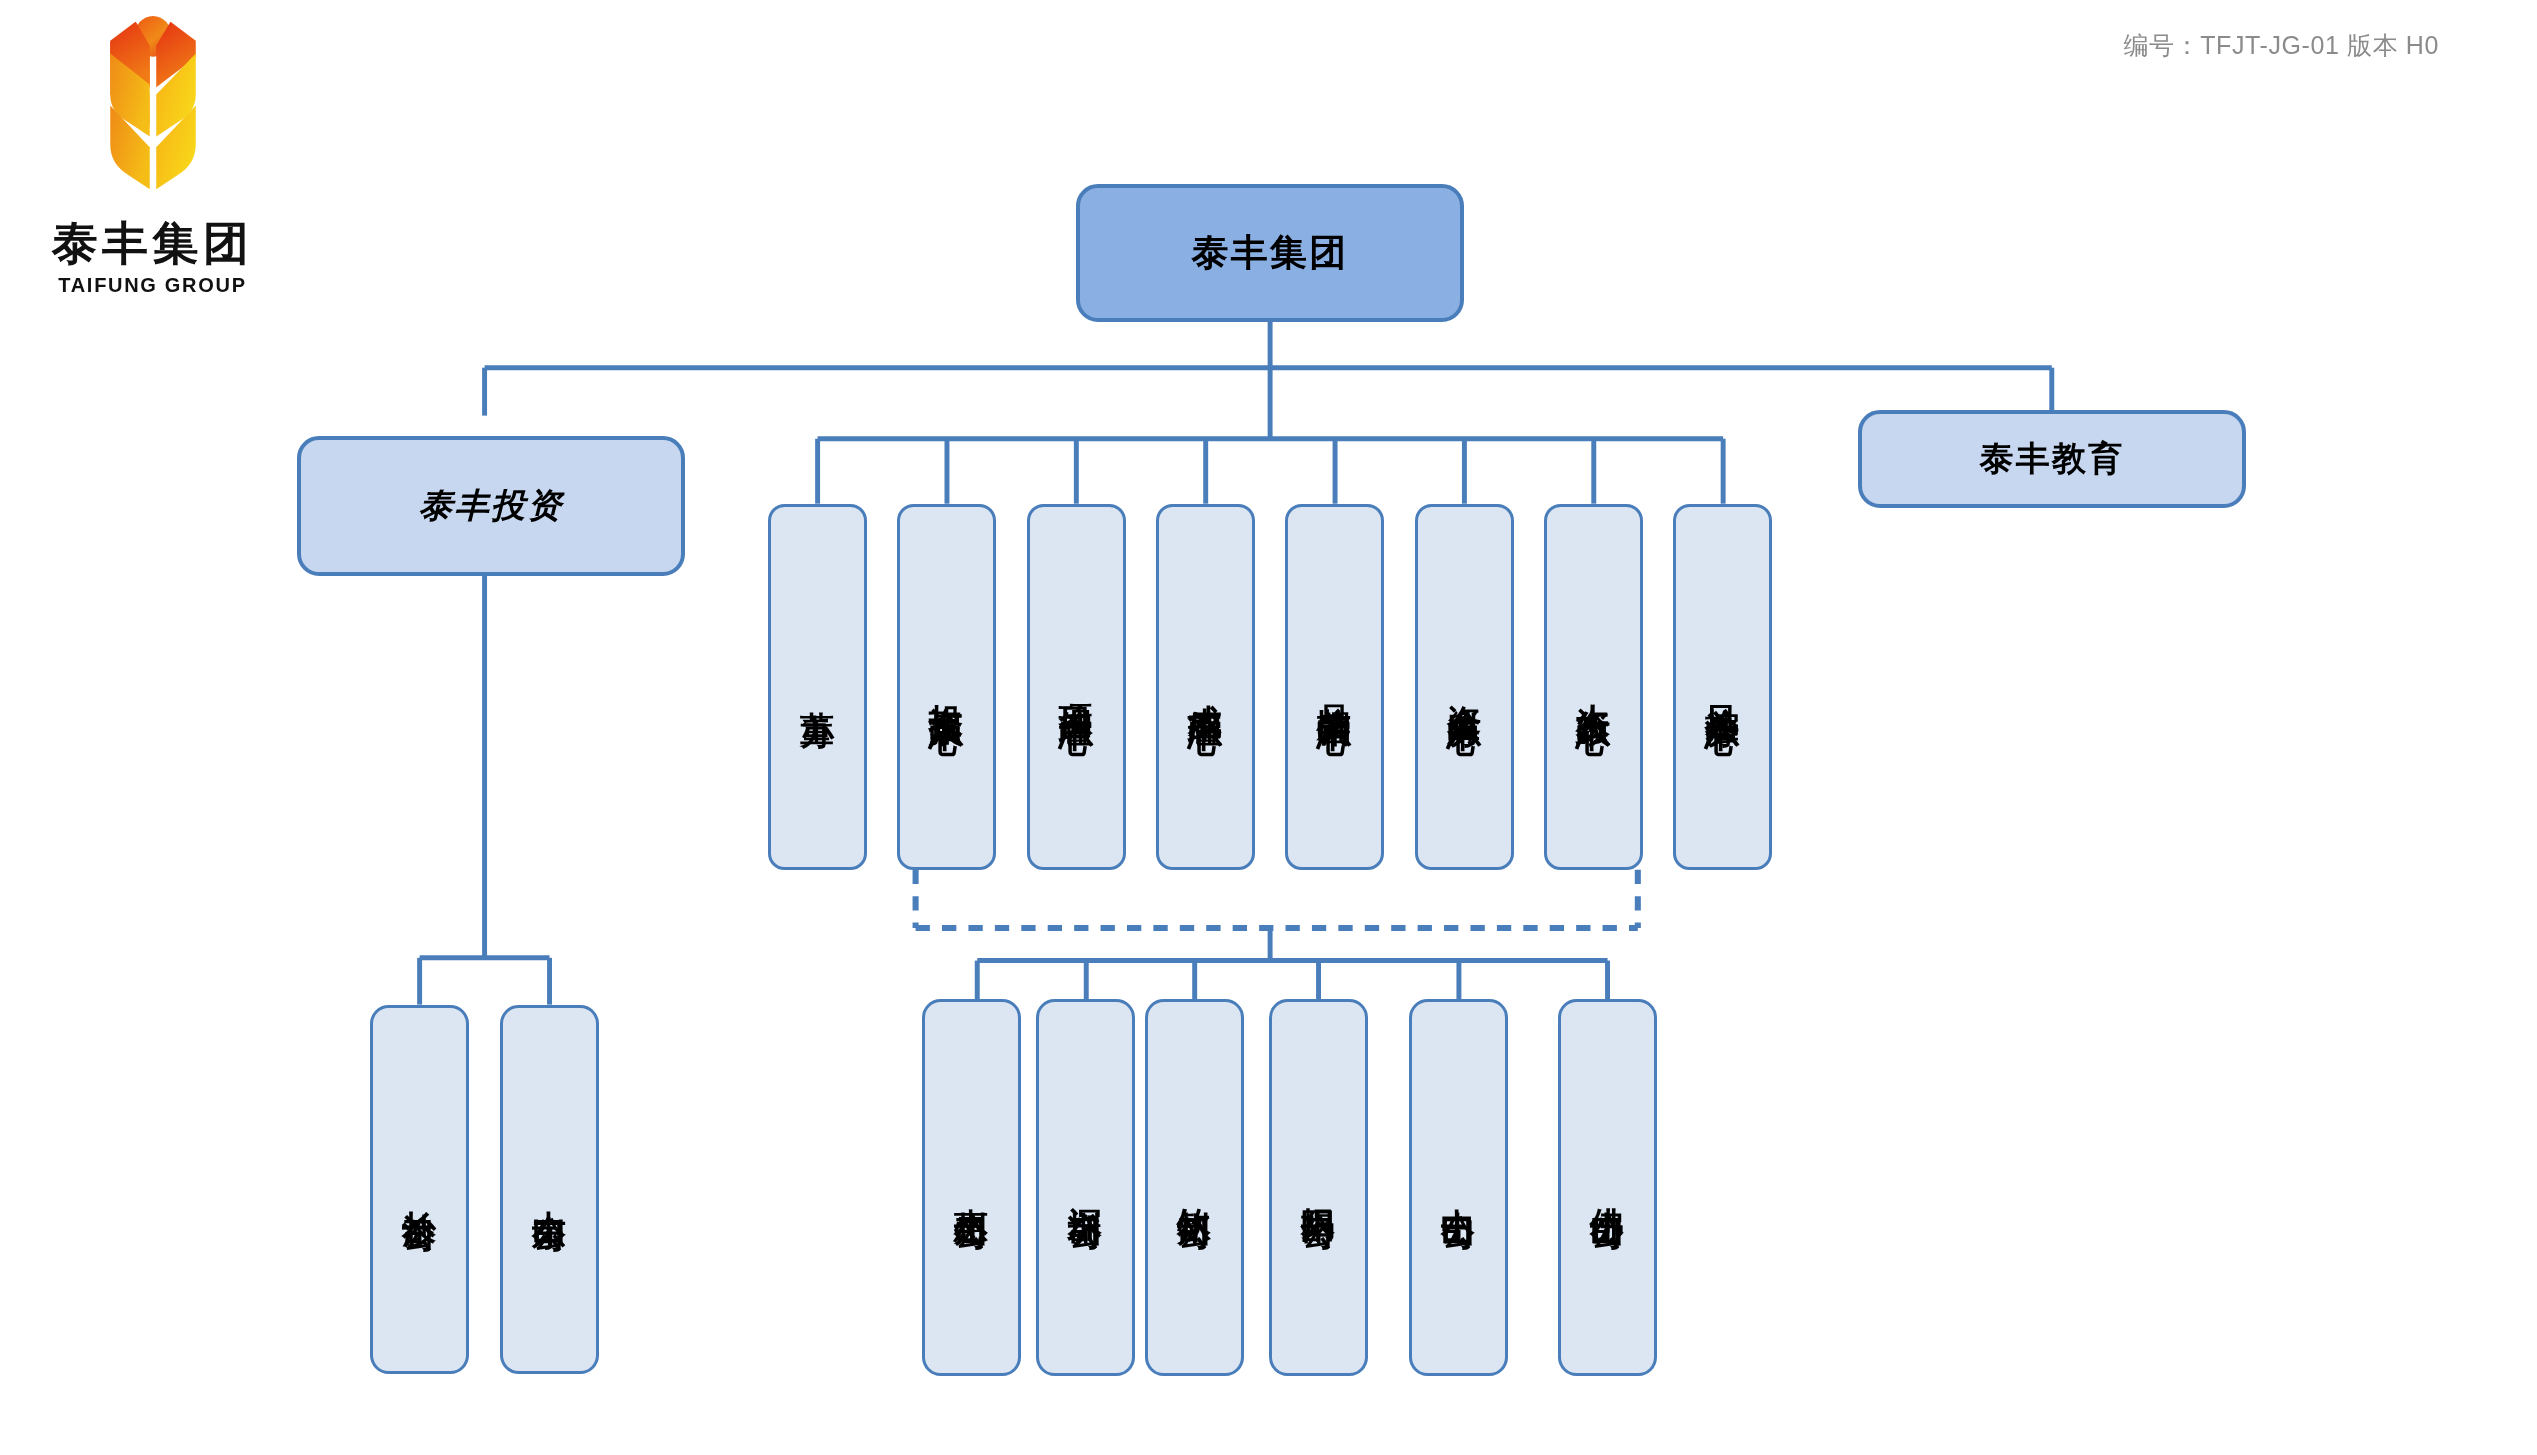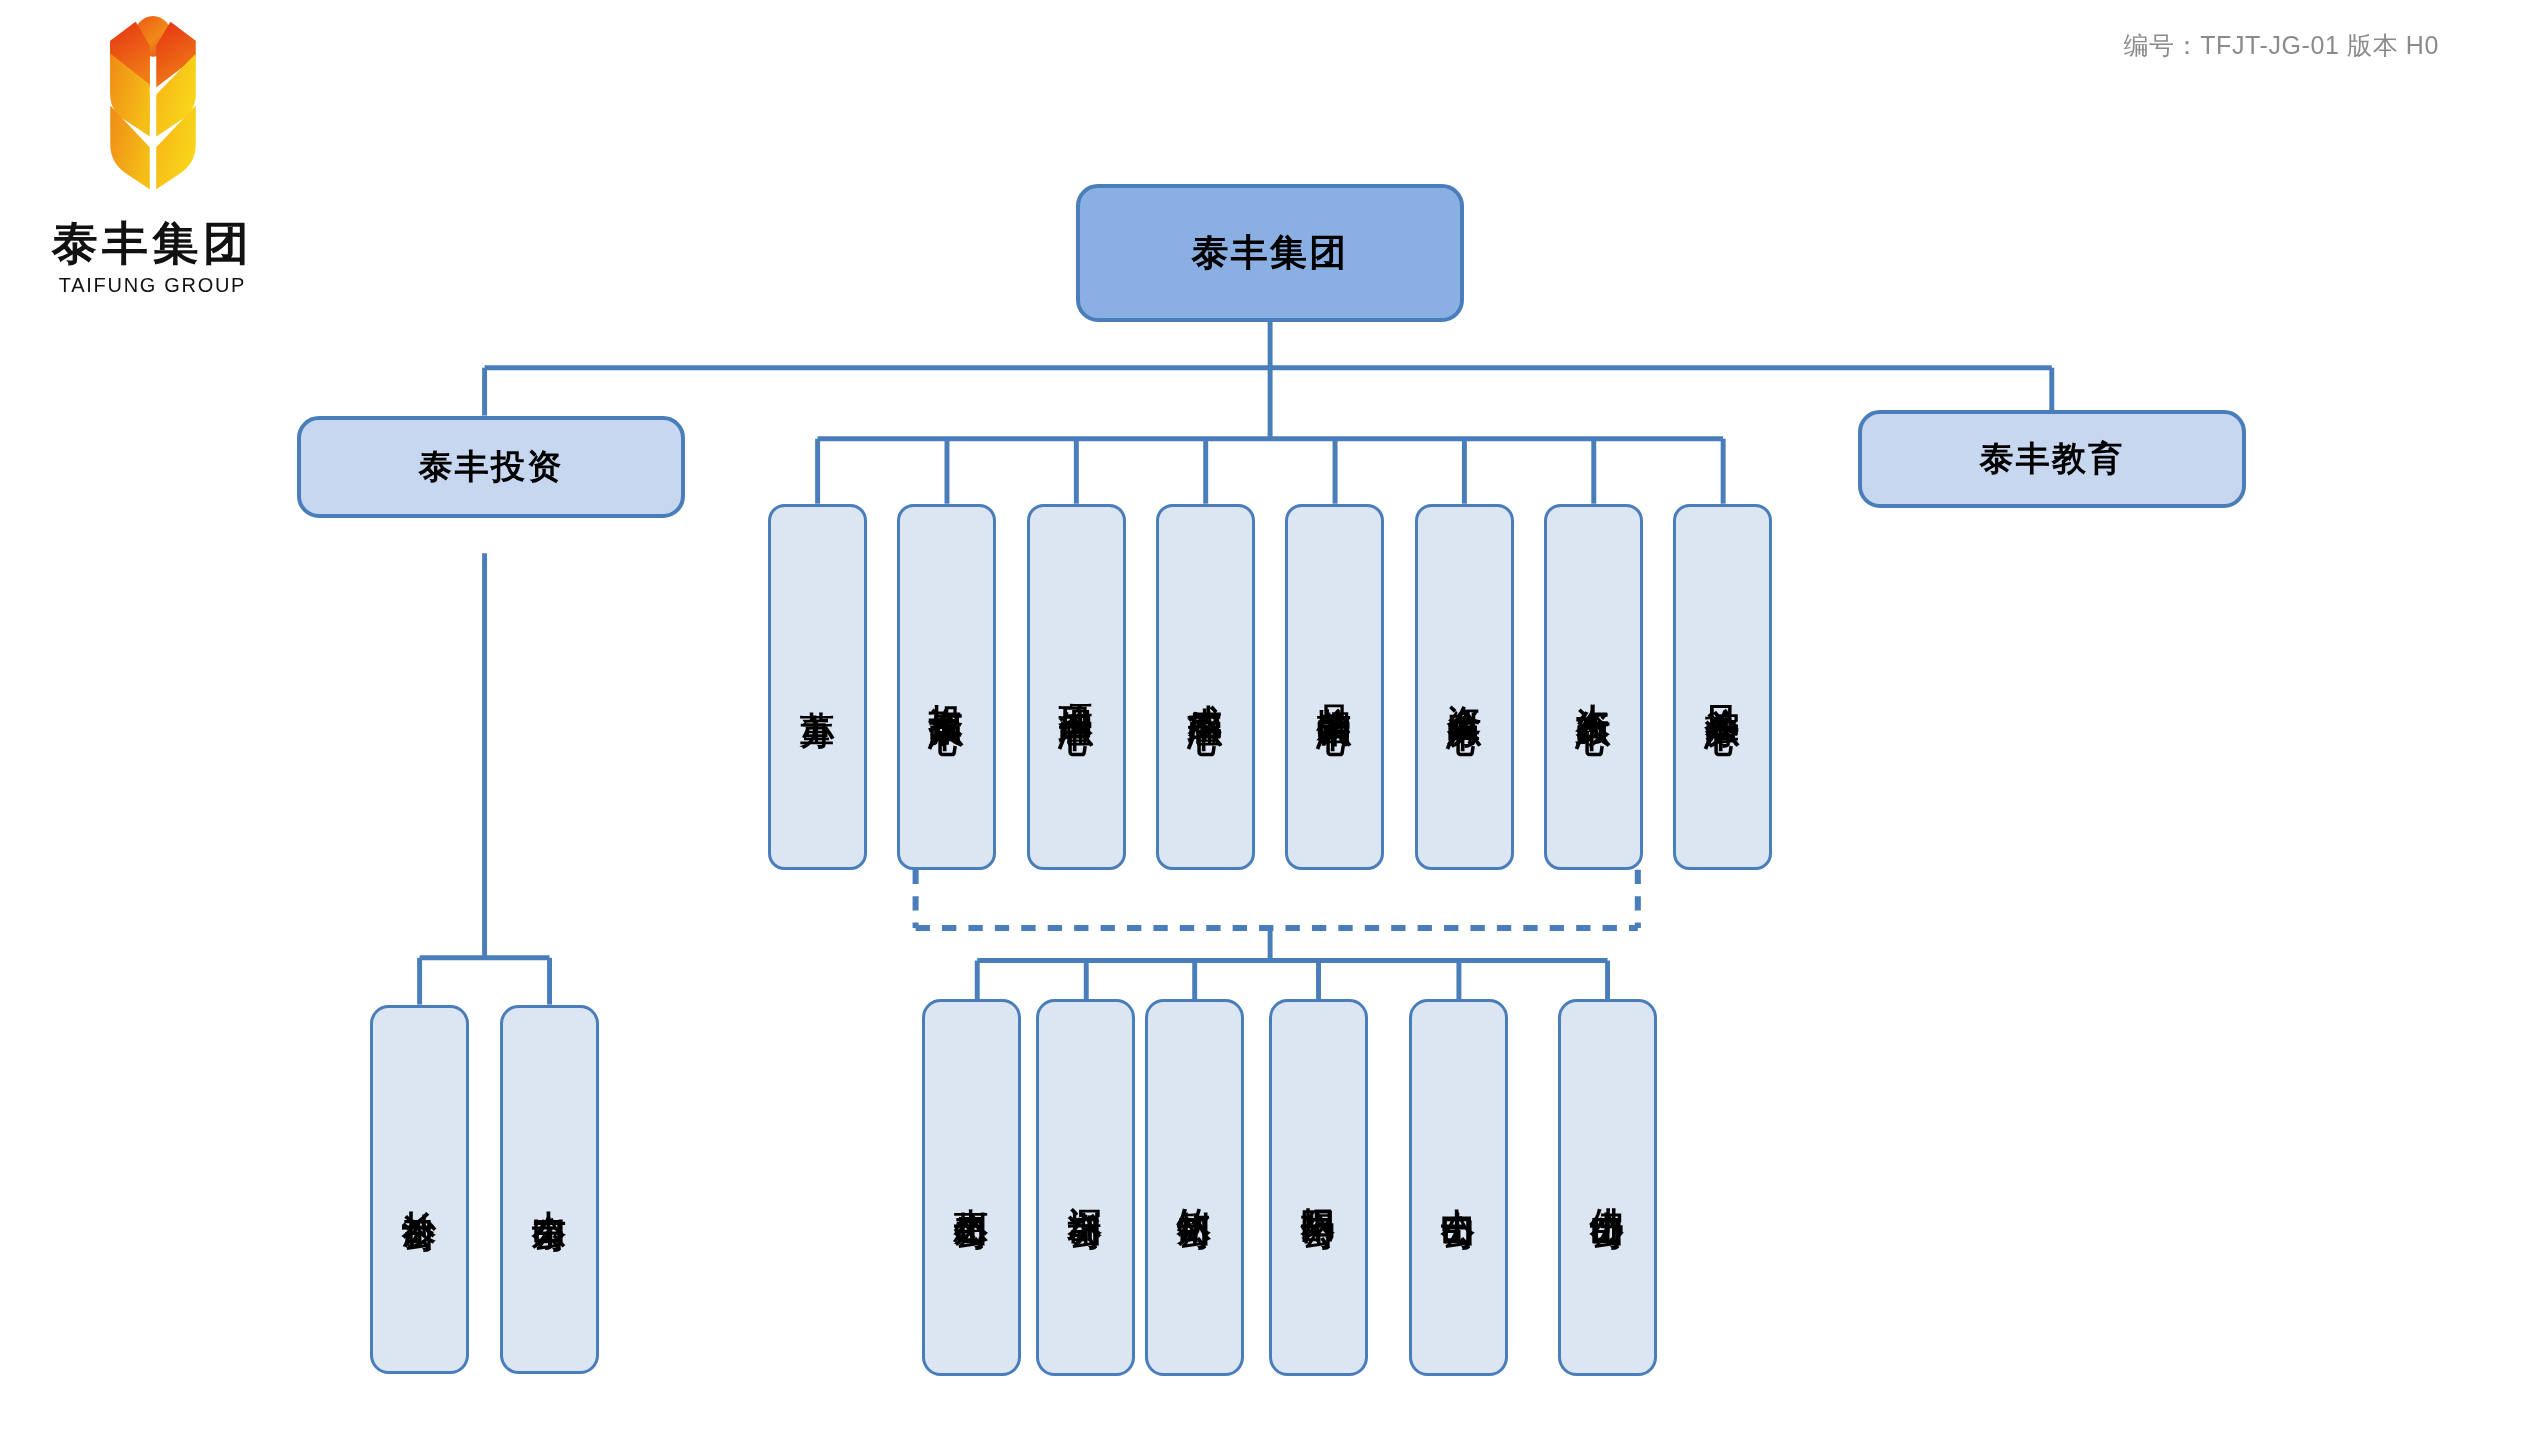--- a/index.html
+++ b/index.html
@@ -17,21 +17,21 @@
   }
 
   
   .logo-wrap{position:absolute; left:37px; top:10px; width:231px;}
   .logo-mark{width:182px; height:220px; margin:0 auto; display:block;}
   .logo-cn{
     text-align:center; font-size:46px; font-weight:bold; color:#111;
     letter-spacing:4.4px; margin-top:-10px; line-height:1;
   }
   .logo-en{
-    text-align:center; font-size:20px; font-weight:normal; color:#111;
+    text-align:center; font-size:20px; font-weight:bold; color:#111;
     letter-spacing:1.7px; margin-top:8.8px; line-height:1;
   }
 
   
   .node{
     position:absolute; box-sizing:border-box;
     border:3.9px solid #4A7EBB; border-radius:18.7px;
     background:#DCE5F2;
     display:flex; align-items:center; justify-content:center;
     color:#000; font-weight:bold;
@@ -142,21 +142,21 @@
     <div class="logo-cn">泰丰集团</div>
     <div class="logo-en">TAIFUNG GROUP</div>
   </div>
 
   <div class="doc-code">编号：TFJT-JG-01  版本 H0</div>
 
   <div class="node root" style="left:1076px;top:184px;width:388px;height:138px;">
     <span class="label-h">泰丰集团</span>
   </div>
 
-  <div class="node level1" style="left:297px;top:416px;width:388px;height:102px;">
+  <div class="node level1" style="left:297px;top:436px;width:388px;height:140px;font-style:italic;">
     <span class="label-h">泰丰投资</span>
   </div>
 
   <div class="node level1" style="left:1858px;top:410px;width:388px;height:98px;">
     <span class="label-h">泰丰教育</span>
   </div>
 
   <div class="node dept" style="left:768px;top:504px;width:99px;height:366px;">
     <span class="label-v">董办</span>
   </div>

